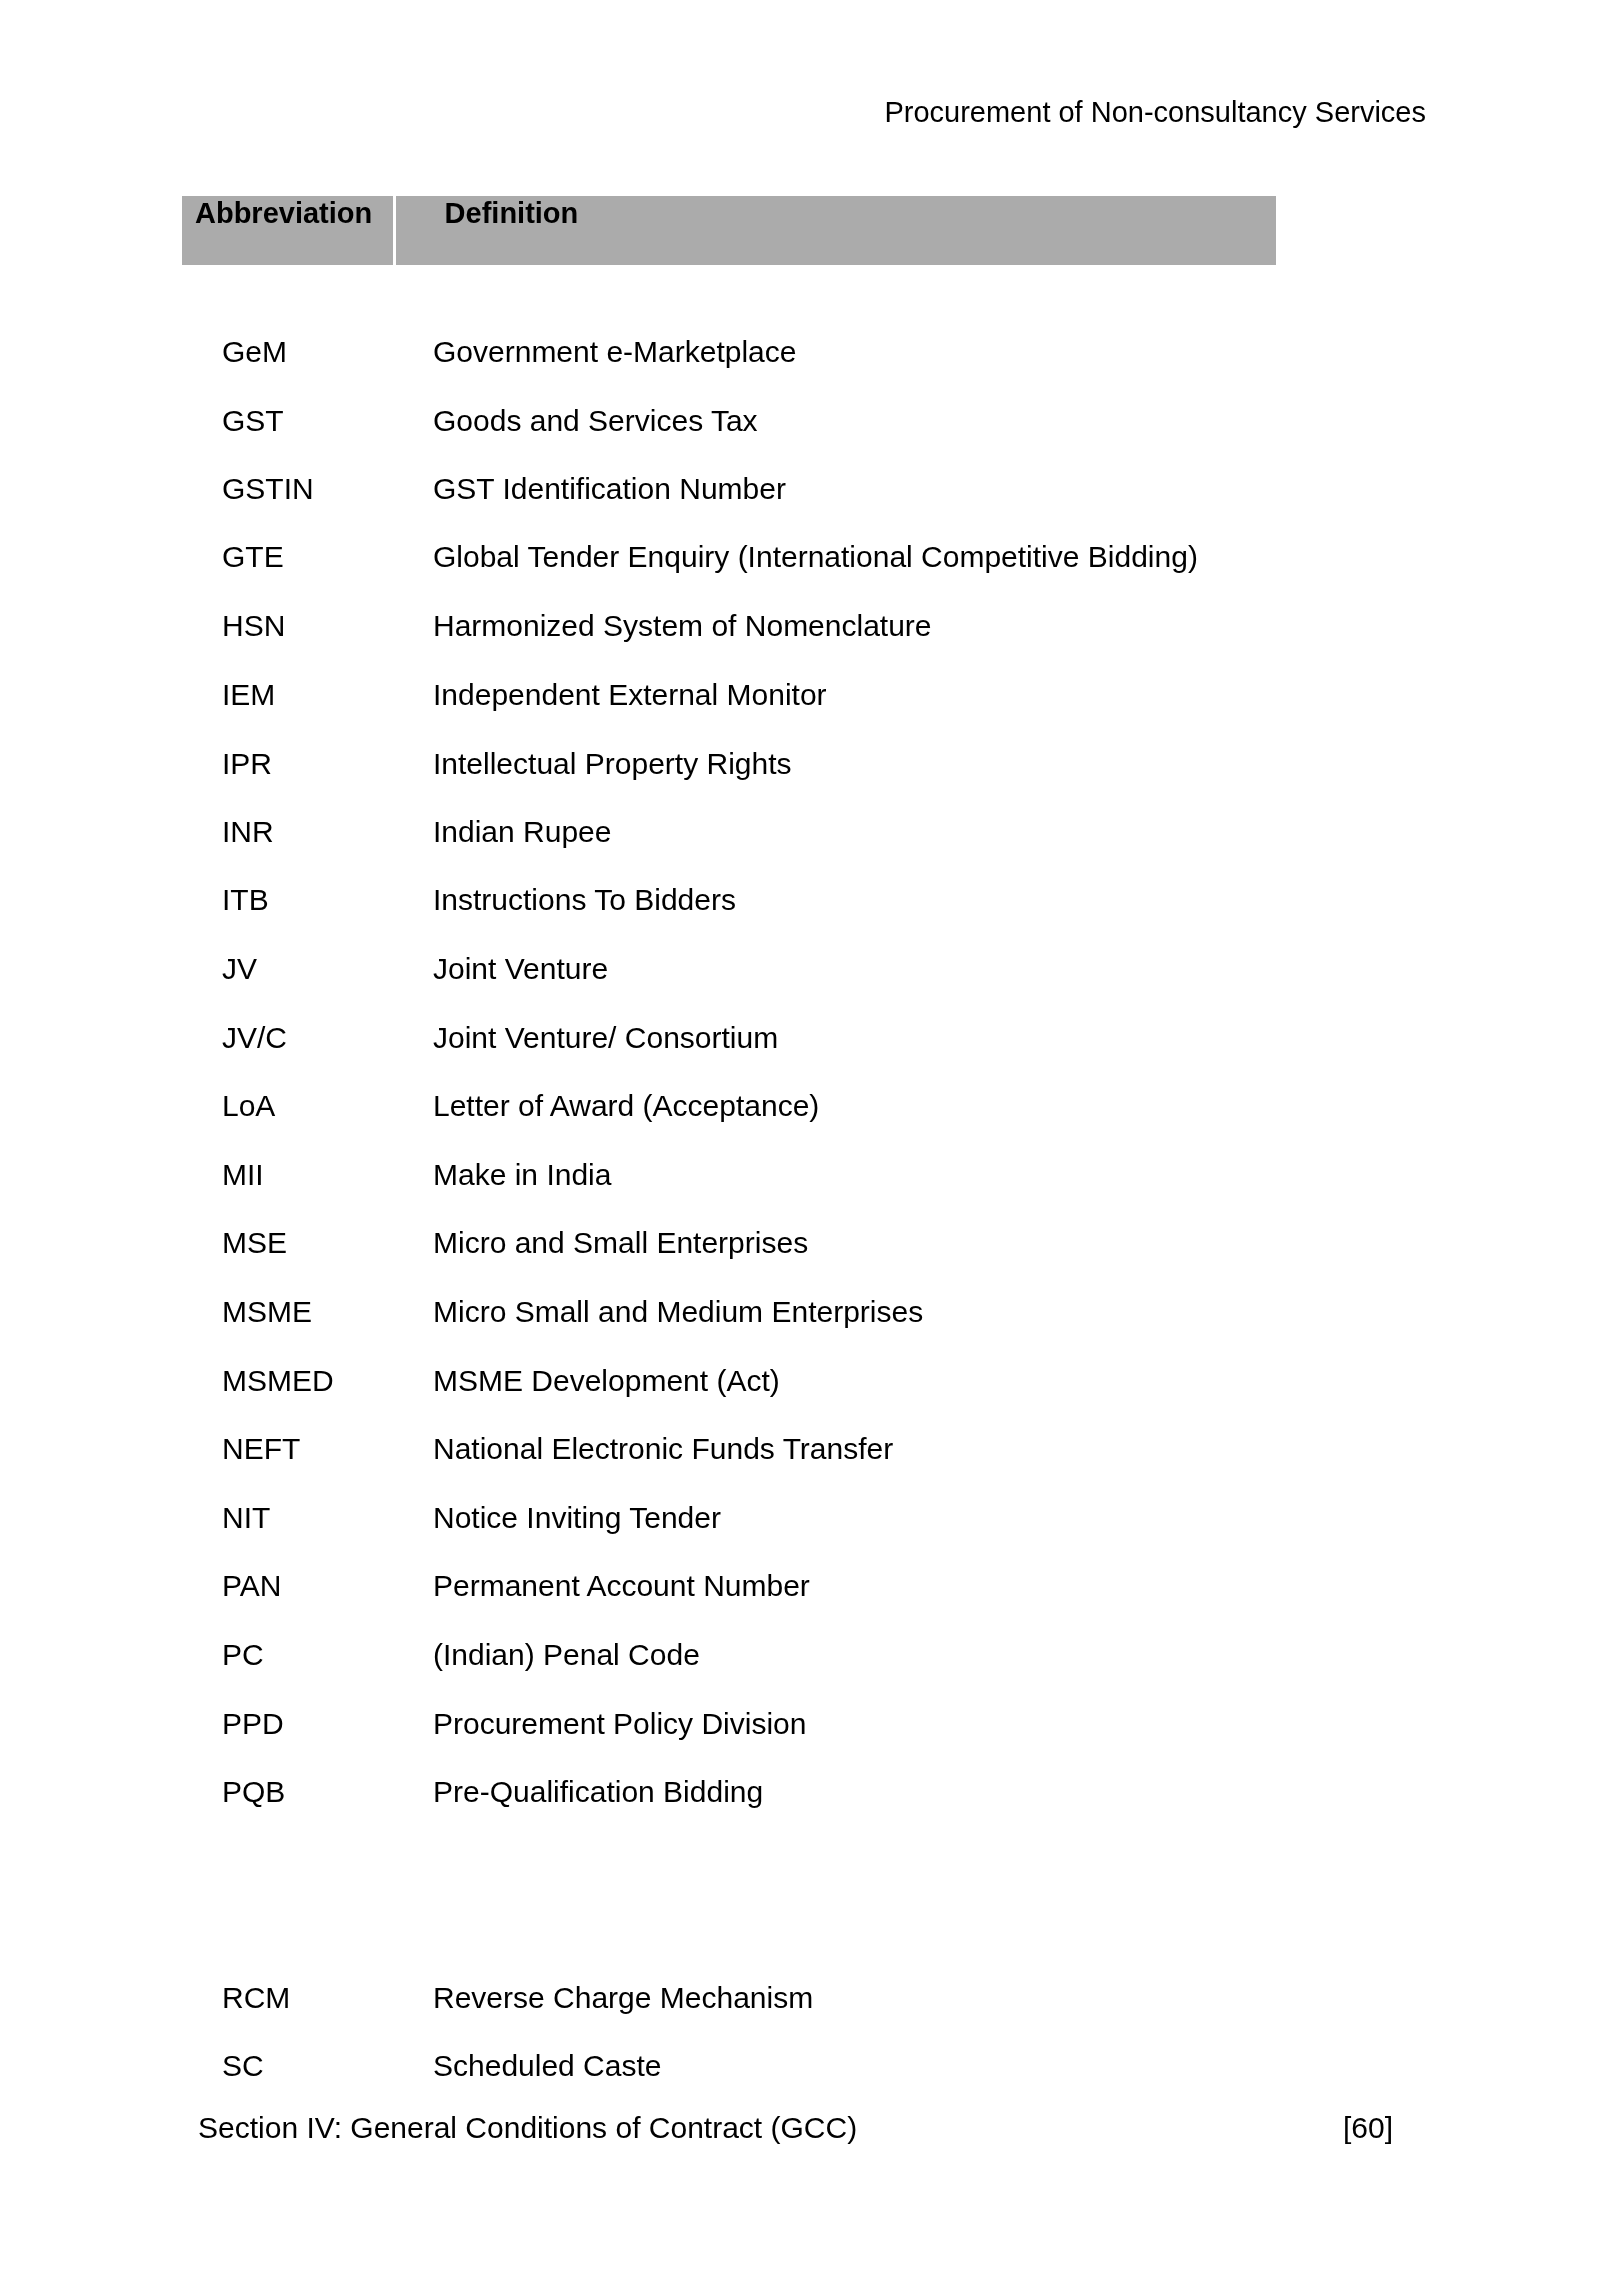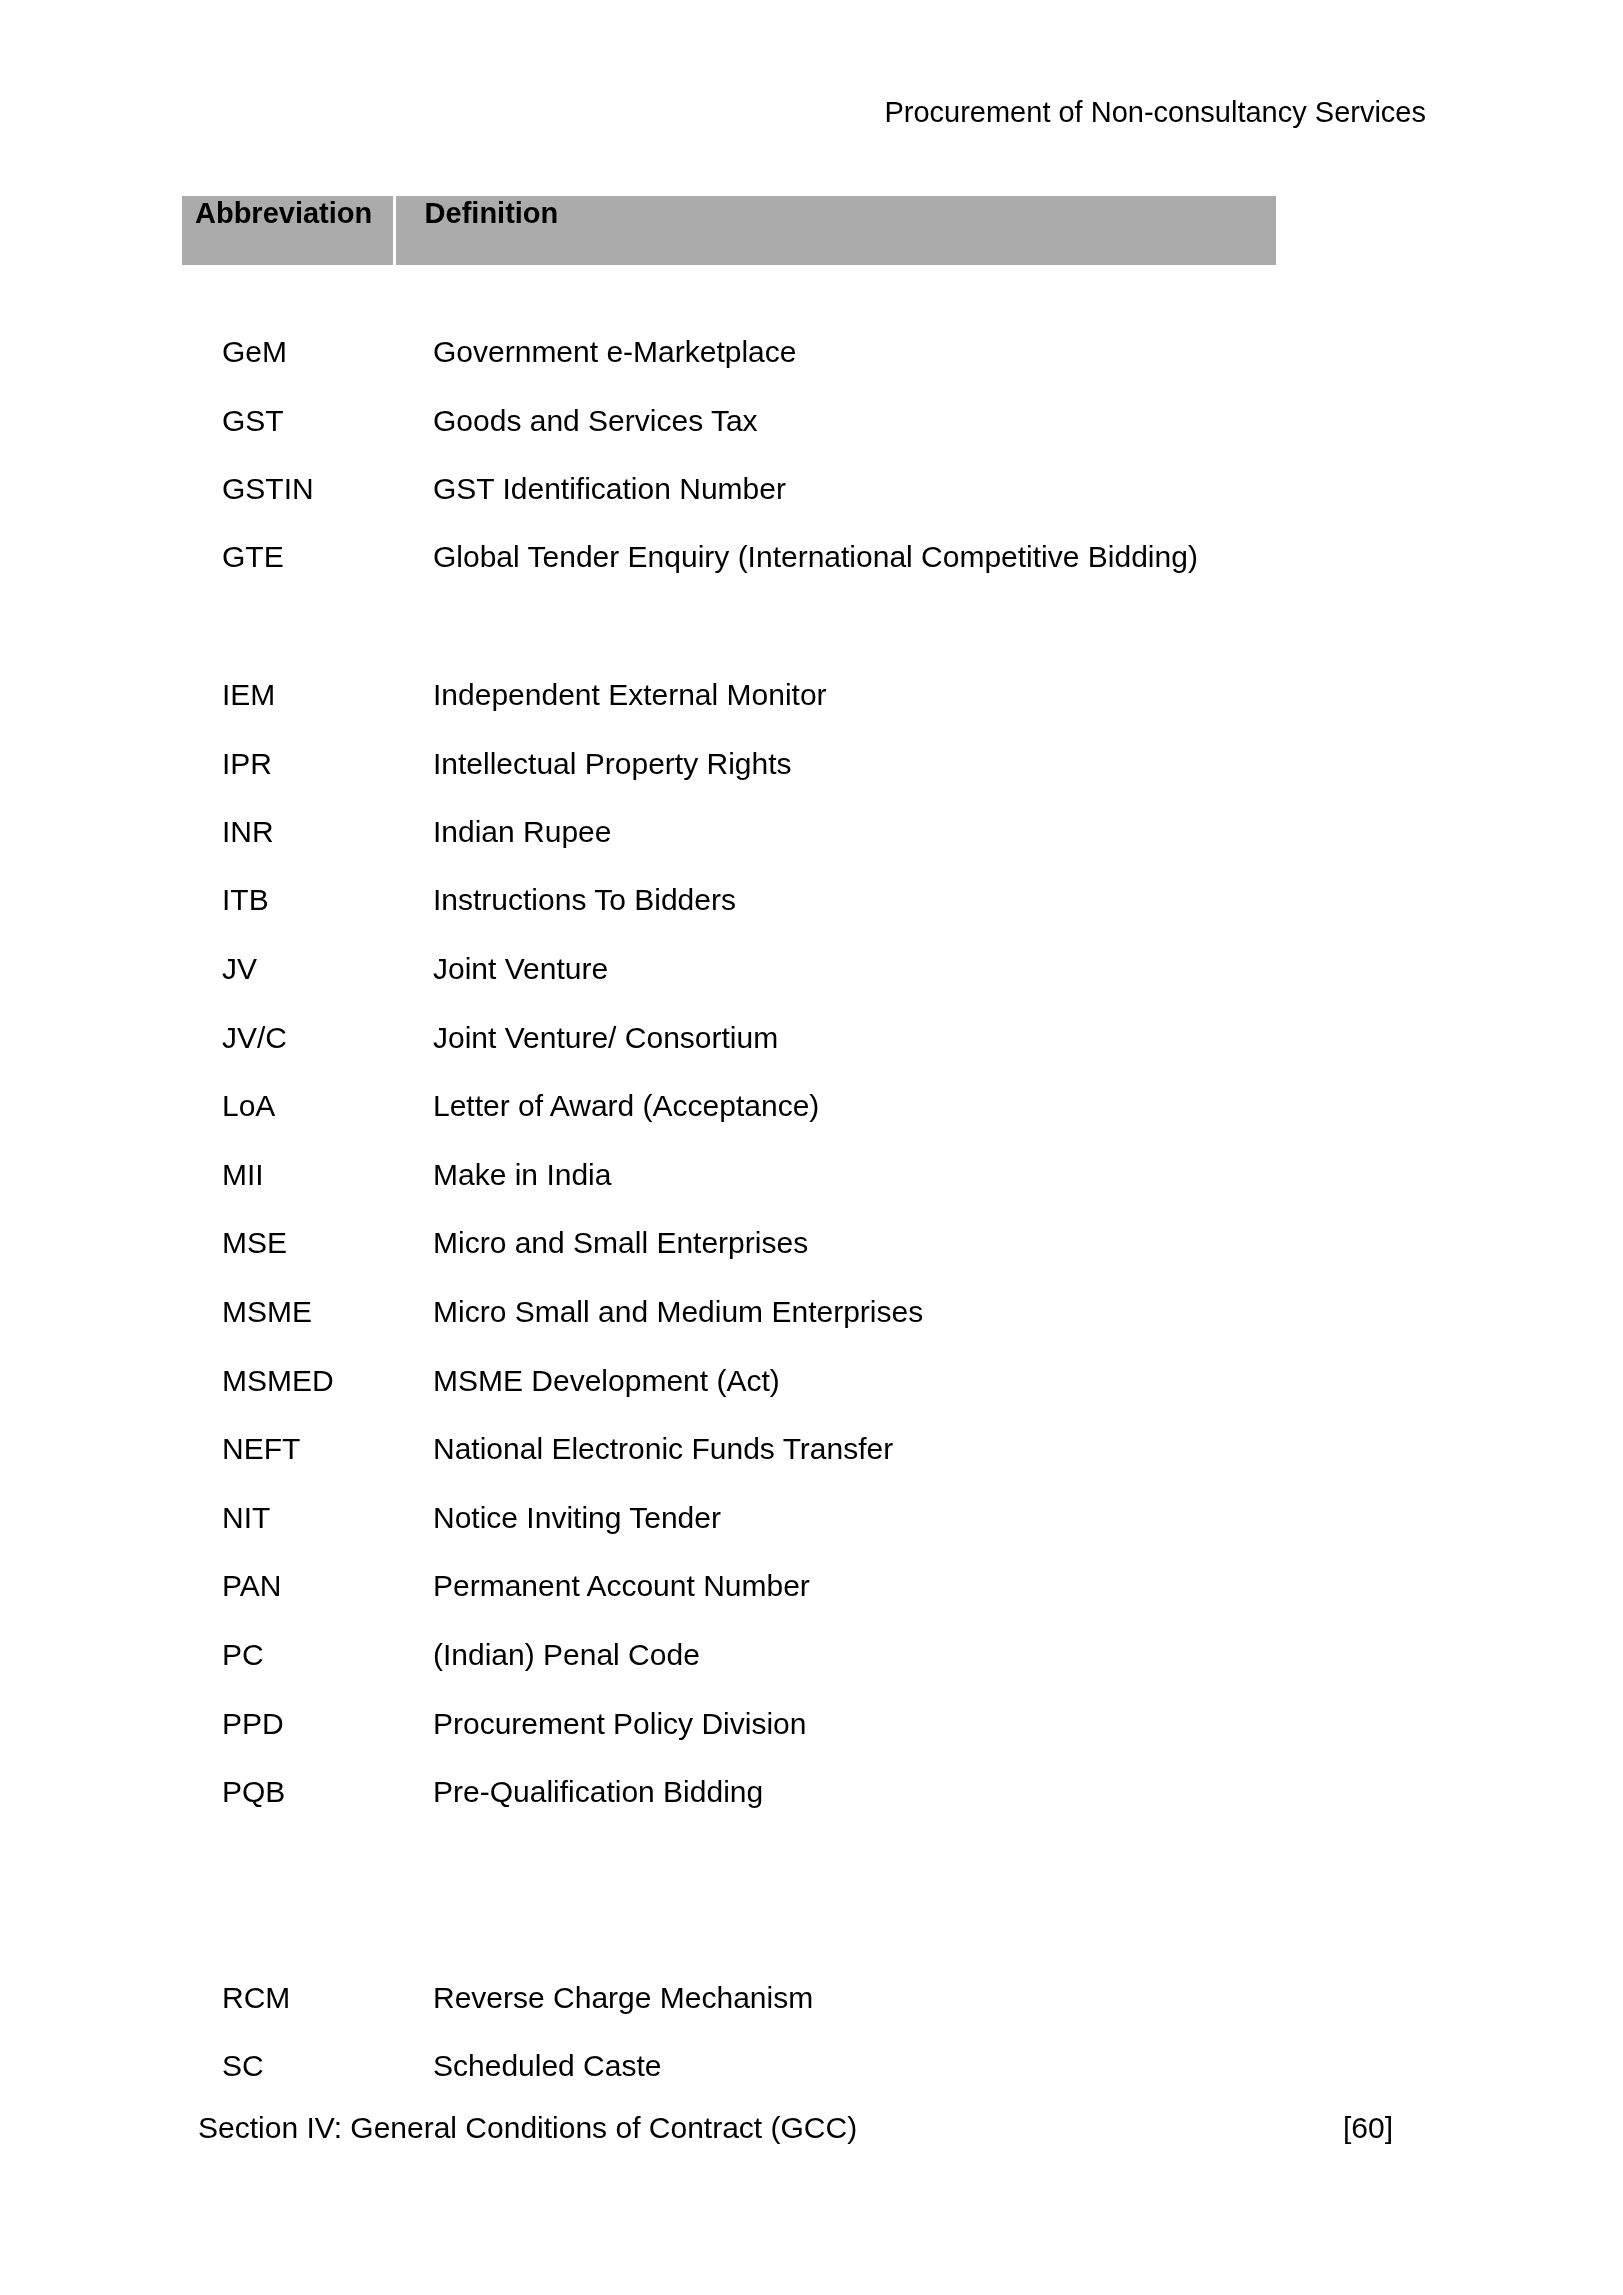--- a/index.html
+++ b/index.html
@@ -15,21 +15,21 @@
   .table-header-band{
     position:absolute;left:182px;top:196px;width:1094px;height:69px;
     display:flex;flex-direction:row;
   }
   .th-cell{
     height:69px;box-sizing:border-box;padding-top:1.3px;
     font-size:29px;font-weight:bold;line-height:1.15;
   }
   .th-cell.abbr-col{width:211px;padding-left:13px;}
   .th-divider{width:2.6px;height:69px;background:#ffffff;}
-  .th-cell.def-col{flex:1;padding-left:29px;}
+  .th-cell.def-col{flex:1;padding-left:29px;margin-left:20px;}
   .table-rows{
     position:absolute;left:198px;top:335px;width:1243px;height:1793px;
   }
   .trow{
     position:absolute;left:0;display:flex;flex-direction:row;
     font-size:30px;line-height:1.15;white-space:nowrap;
   }
   .trow .abbr{width:211px;flex:none;margin-left:24px;}
   .trow .def{flex:none;}
   .page-footer-left{
@@ -61,20 +61,24 @@
       <span class="abbr">GST</span>
       <span class="def">Goods and Services Tax</span>
     </div>
     <div class="trow" style="top: 205px;">
       <span class="abbr">GTE</span>
       <span class="def">Global Tender Enquiry (International Competitive Bidding)</span>
     </div>
     <div class="trow" style="top: 137px;">
       <span class="abbr">GSTIN</span>
       <span class="def">GST Identification Number</span>
+    </div>
+    <div class="trow" style="top: 274px;">
+      <span class="abbr">HSN</span>
+      <span class="def">Harmonized System of Nomenclature</span>
     </div>
     <div class="trow" style="top: 343px;">
       <span class="abbr">IEM</span>
       <span class="def">Independent External Monitor</span>
     </div>
     <div class="trow" style="top: 412px;">
       <span class="abbr">IPR</span>
       <span class="def">Intellectual Property Rights</span>
     </div>
     <div class="trow" style="top: 480px;">

